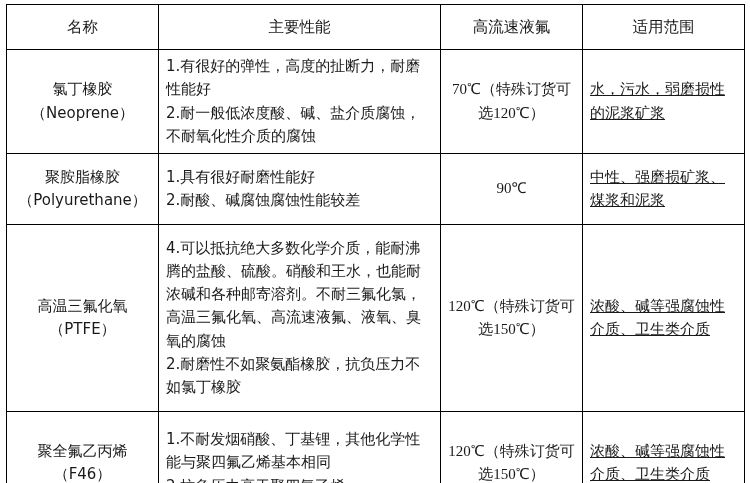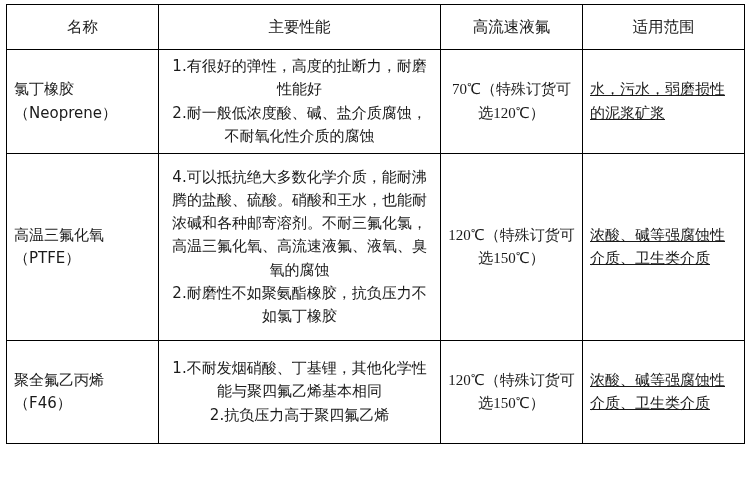--- a/index.html
+++ b/index.html
@@ -39,24 +39,25 @@
     padding: 5px 7px;
   }
   table.spec thead th {
     text-align: center;
     font-weight: normal;
     font-size: 15.5px;
     padding: 7px 6px;
     height: 30px;
   }
   .cell-name {
+    text-align: center;
     white-space: pre-line;
   }
   .cell-perf {
-    text-align: center;
+    text-align: left;
     white-space: pre-line;
   }
   .cell-temp {
     text-align: center;
     white-space: pre-line;
     font-family: Liberation Serif, serif;
   }
   .cell-scope {
     text-align: left;
     white-space: pre-line;
@@ -89,20 +90,28 @@
     </thead>
     <tbody>
       <tr class="r-neoprene">
         <td class="cell-name">氯丁橡胶
 （Neoprene）</td>
         <td class="cell-perf">1.有很好的弹性，高度的扯断力，耐磨性能好
 2.耐一般低浓度酸、碱、盐介质腐蚀，不耐氧化性介质的腐蚀</td>
         <td class="cell-temp">70℃（特殊订货可选120℃）</td>
         <td class="cell-scope">水，污水，弱磨损性的泥浆矿浆</td>
       </tr>
+      <tr class="r-pu">
+        <td class="cell-name">聚胺脂橡胶
+（Polyurethane）</td>
+        <td class="cell-perf">1.具有很好耐磨性能好
+2.耐酸、碱腐蚀腐蚀性能较差</td>
+        <td class="cell-temp">90℃</td>
+        <td class="cell-scope">中性、强磨损矿浆、煤浆和泥浆</td>
+      </tr>
       <tr class="r-ptfe">
         <td class="cell-name">高温三氟化氧
 （PTFE）</td>
         <td class="cell-perf">4.可以抵抗绝大多数化学介质，能耐沸腾的盐酸、硫酸。硝酸和王水，也能耐浓碱和各种邮寄溶剂。不耐三氟化氯，高温三氟化氧、高流速液氟、液氧、臭氧的腐蚀
 2.耐磨性不如聚氨酯橡胶，抗负压力不如氯丁橡胶</td>
         <td class="cell-temp">120℃（特殊订货可选150℃）</td>
         <td class="cell-scope">浓酸、碱等强腐蚀性介质、卫生类介质</td>
       </tr>
       <tr class="r-f46">
         <td class="cell-name">聚全氟乙丙烯

